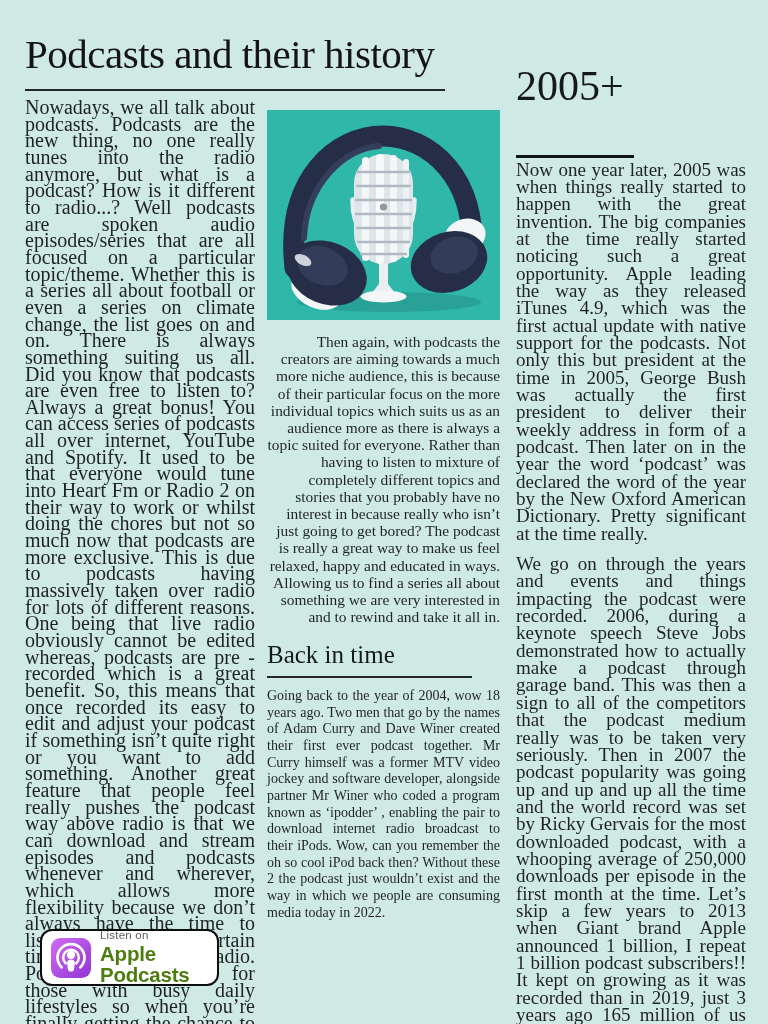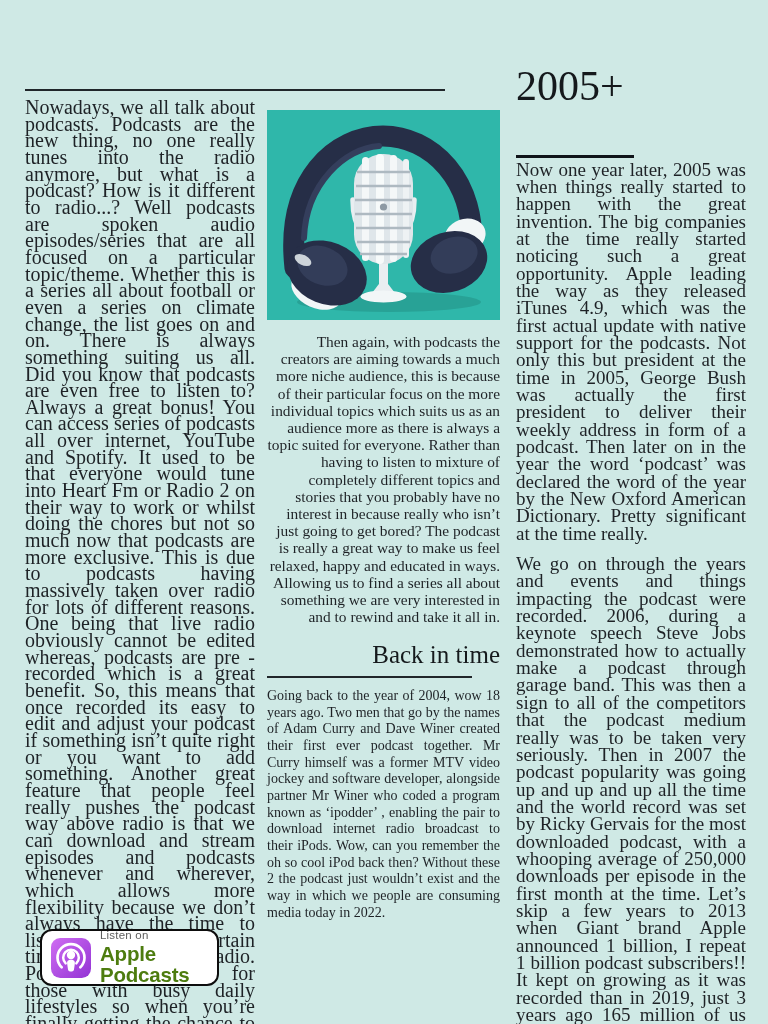--- a/index.html
+++ b/index.html
@@ -17,21 +17,21 @@
     position:absolute;left:516px;top:62px;margin:0;
     font-size:42px;font-weight:400;color:#15191c;
   }
   .col{position:absolute;}
   .col p{margin:0;}
   .col-intro{left:25px;top:99px;width:230px;font-size:20px;line-height:16.65px;text-align:justify;}
   .col-middle{left:267px;top:110px;width:233px;}
   .col-middle .figure{width:233px;height:210px;margin:0;display:block;}
   .col-middle .figure svg{display:block;}
   .mid-intro{margin-top:13px !important;font-size:15.4px;line-height:17.2px;text-align:right;}
-  .back-heading{margin:16px 0 0 0;font-size:25px;font-weight:400;color:#15191c;text-align:right;}
+  .back-heading{margin:16px 0 0 0;font-size:25px;font-weight:400;color:#15191c;}
   .back-rule{width:205px;height:1.6px;background:#20262a;margin-top:7px;}
   .mid-back{margin-top:10px !important;font-size:14px;line-height:16.65px;text-align:justify;}
   .col-era{left:516px;top:155px;width:230px;font-size:19px;line-height:17.35px;text-align:justify;}
   .era-overline{width:118px;height:2.5px;background:#10151a;margin-bottom:3px;}
   .era-p2{margin-top:13px !important;}
   .badge{
     position:absolute;left:40px;top:929px;width:179px;height:57px;
     background:#ffffff;border:2.5px solid #0d0d0d;border-radius:12px;
     display:flex;align-items:center;padding:0 0 0 9px;box-sizing:border-box;
     gap:9px;text-decoration:none;cursor:pointer;
@@ -40,20 +40,21 @@
   .badge-icon{width:40px;height:40px;flex:0 0 auto;display:block;}
   .badge-text{display:flex;flex-direction:column;line-height:1.05;}
   .badge-listen{font-size:11.5px;color:#5e5e5e;letter-spacing:0.2px;}
   .badge-name{font-size:20.5px;color:#4d7c0f;font-weight:600;letter-spacing:-0.2px;margin-top:1px;}
 </style>
 </head>
 <body>
 
 <div class="page">
 
+  <h1 class="page-title">Podcasts and their history</h1>
   <div class="title-rule"></div>
   <div class="era-heading">2005+</div>
 
   <section class="col col-intro">
     <p>Nowadays, we all talk about podcasts. Podcasts are the new thing, no one really tunes into the radio anymore, but what is a podcast? How is it different to radio...? Well podcasts are spoken audio episodes/series that are all focused on a particular topic/theme. Whether this is a series all about football or even a series on climate change, the list goes on and on. There is always something suiting us all. Did you know that podcasts are even free to listen to? Always a great bonus! You can access series of podcasts all over internet, YouTube and Spotify. It used to be that everyone would tune into Heart Fm or Radio 2 on their way to work or whilst doing the chores but not so much now that podcasts are more exclusive. This is due to podcasts having massively taken over radio for lots of different reasons. One being that live radio obviously cannot be edited whereas, podcasts are pre -recorded which is a great benefit. So, this means that once recorded its easy to edit and adjust your podcast if something isn’t quite right or you want to add something. Another great feature that people feel really pushes the podcast way above radio is that we can download and stream episodes and podcasts whenever and wherever, which allows more flexibility because we don’t always have the time to listen to things at certain times like the radio. Podcasts are suitable for those with busy daily lifestyles so when you’re finally getting the chance to sit down and chill out you can find a suitable podcast without having missed it etc like you would with listening to live radio. There is a key difference between live radio and podcasts. But what? Radio stations aim is to appeal to a mass audience by creating content focusing on a very wide range of different topics available to their listeners. This then increases their chance of staying tuned which of course is a great benefit to radio producers.</p>
   </section>
 
   <a class="badge">
     <span class="badge-icon">
       <svg viewBox="0 0 24 24" width="40" height="40" aria-hidden="true">

